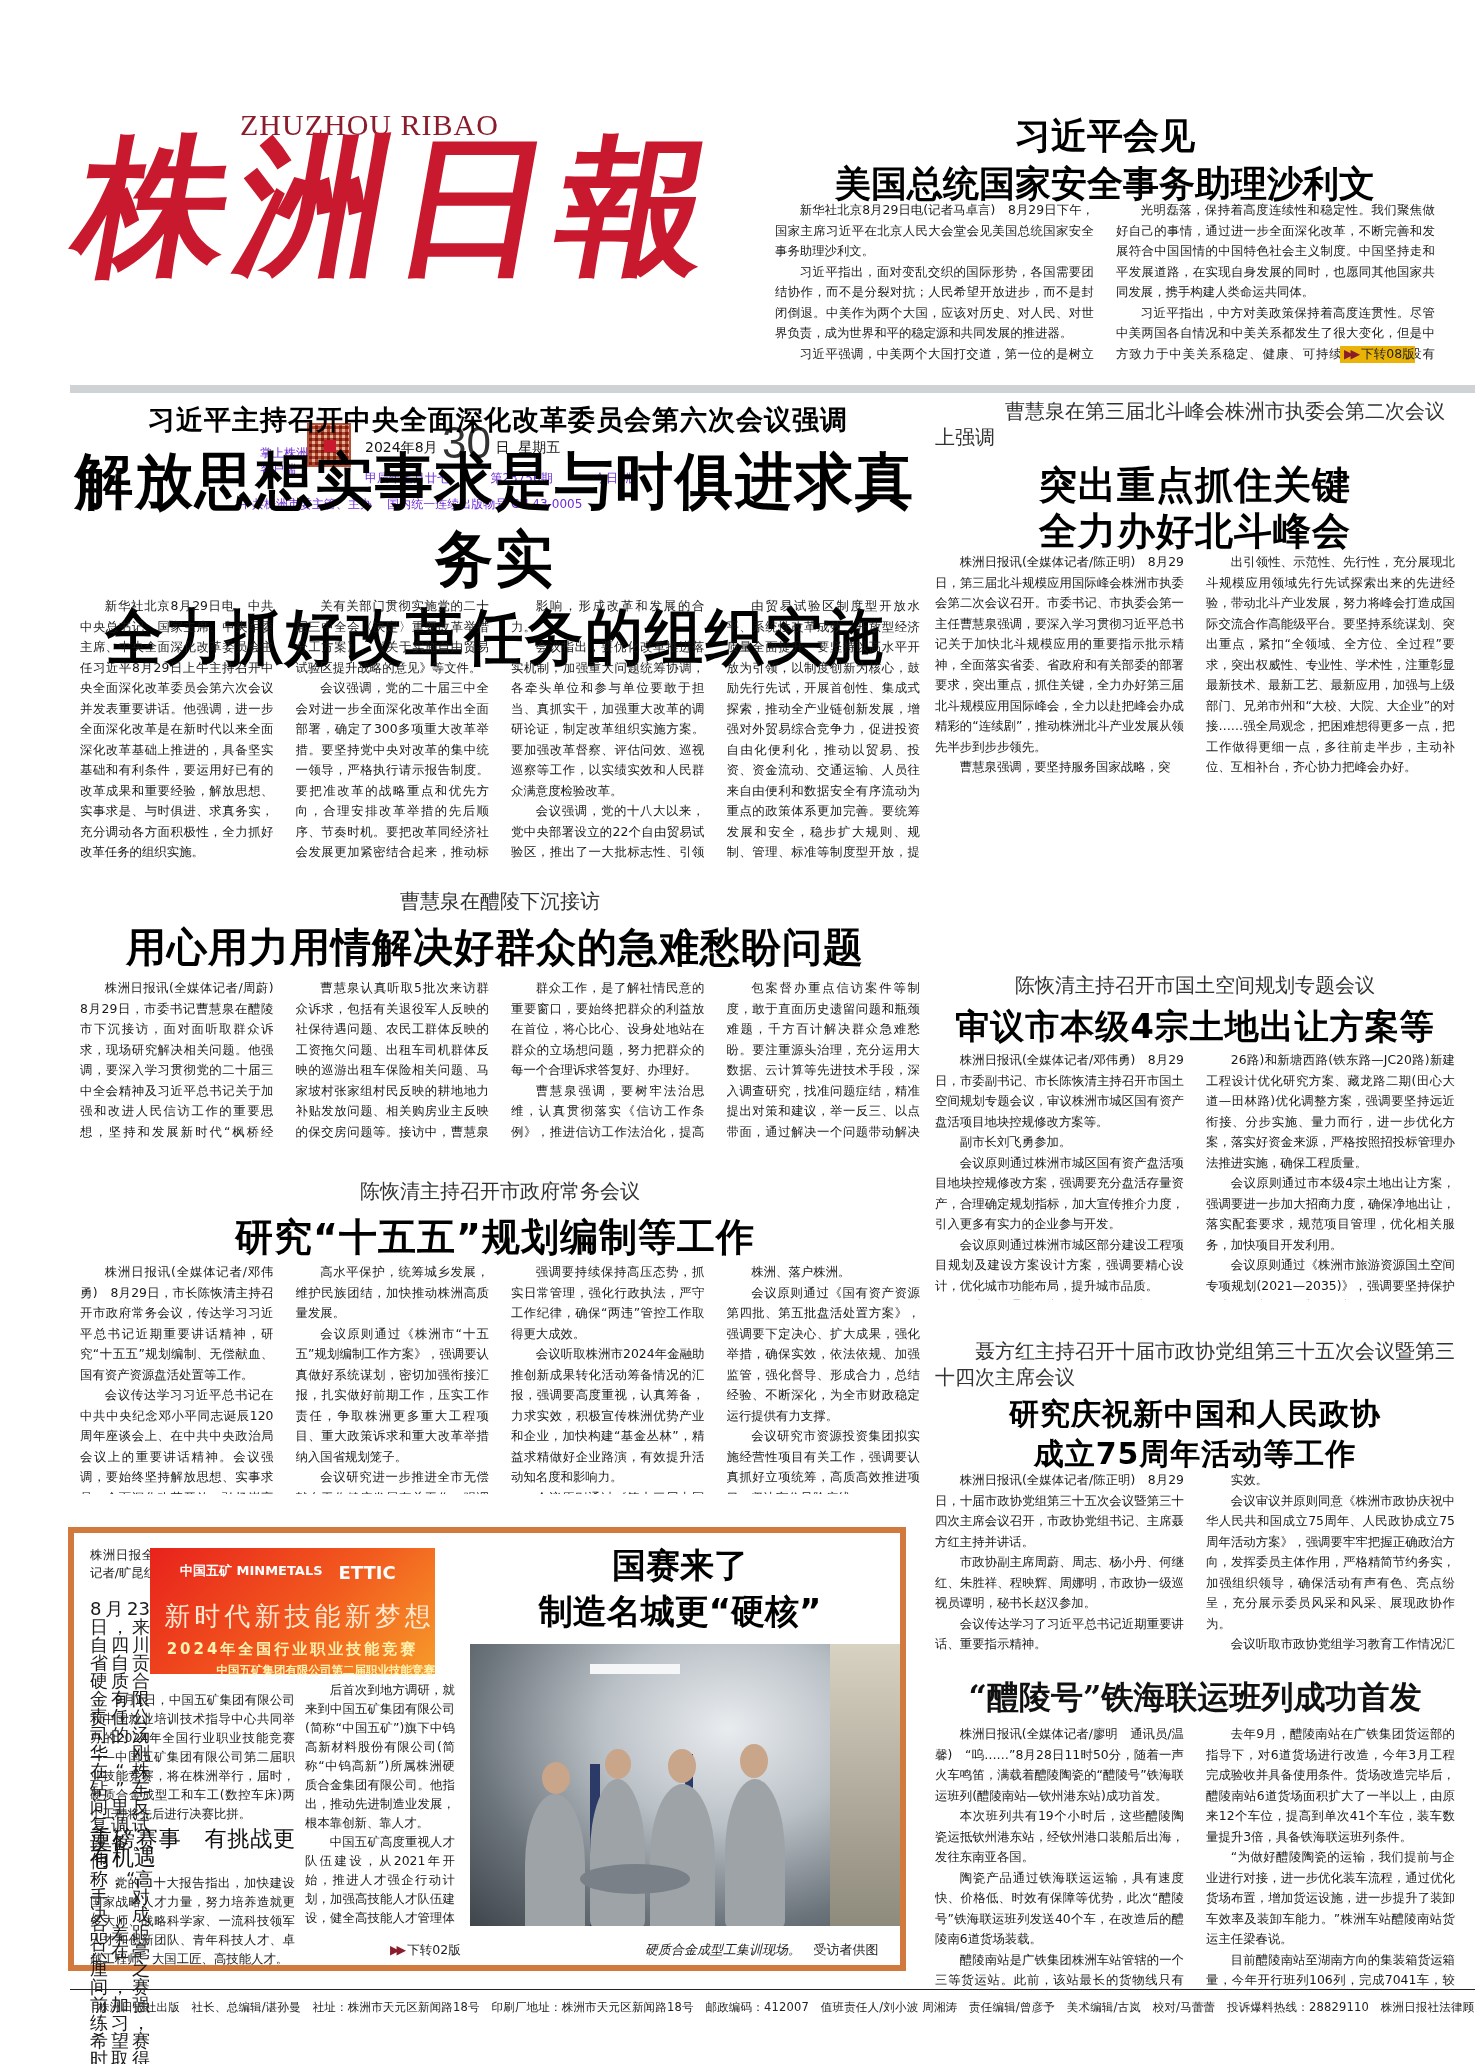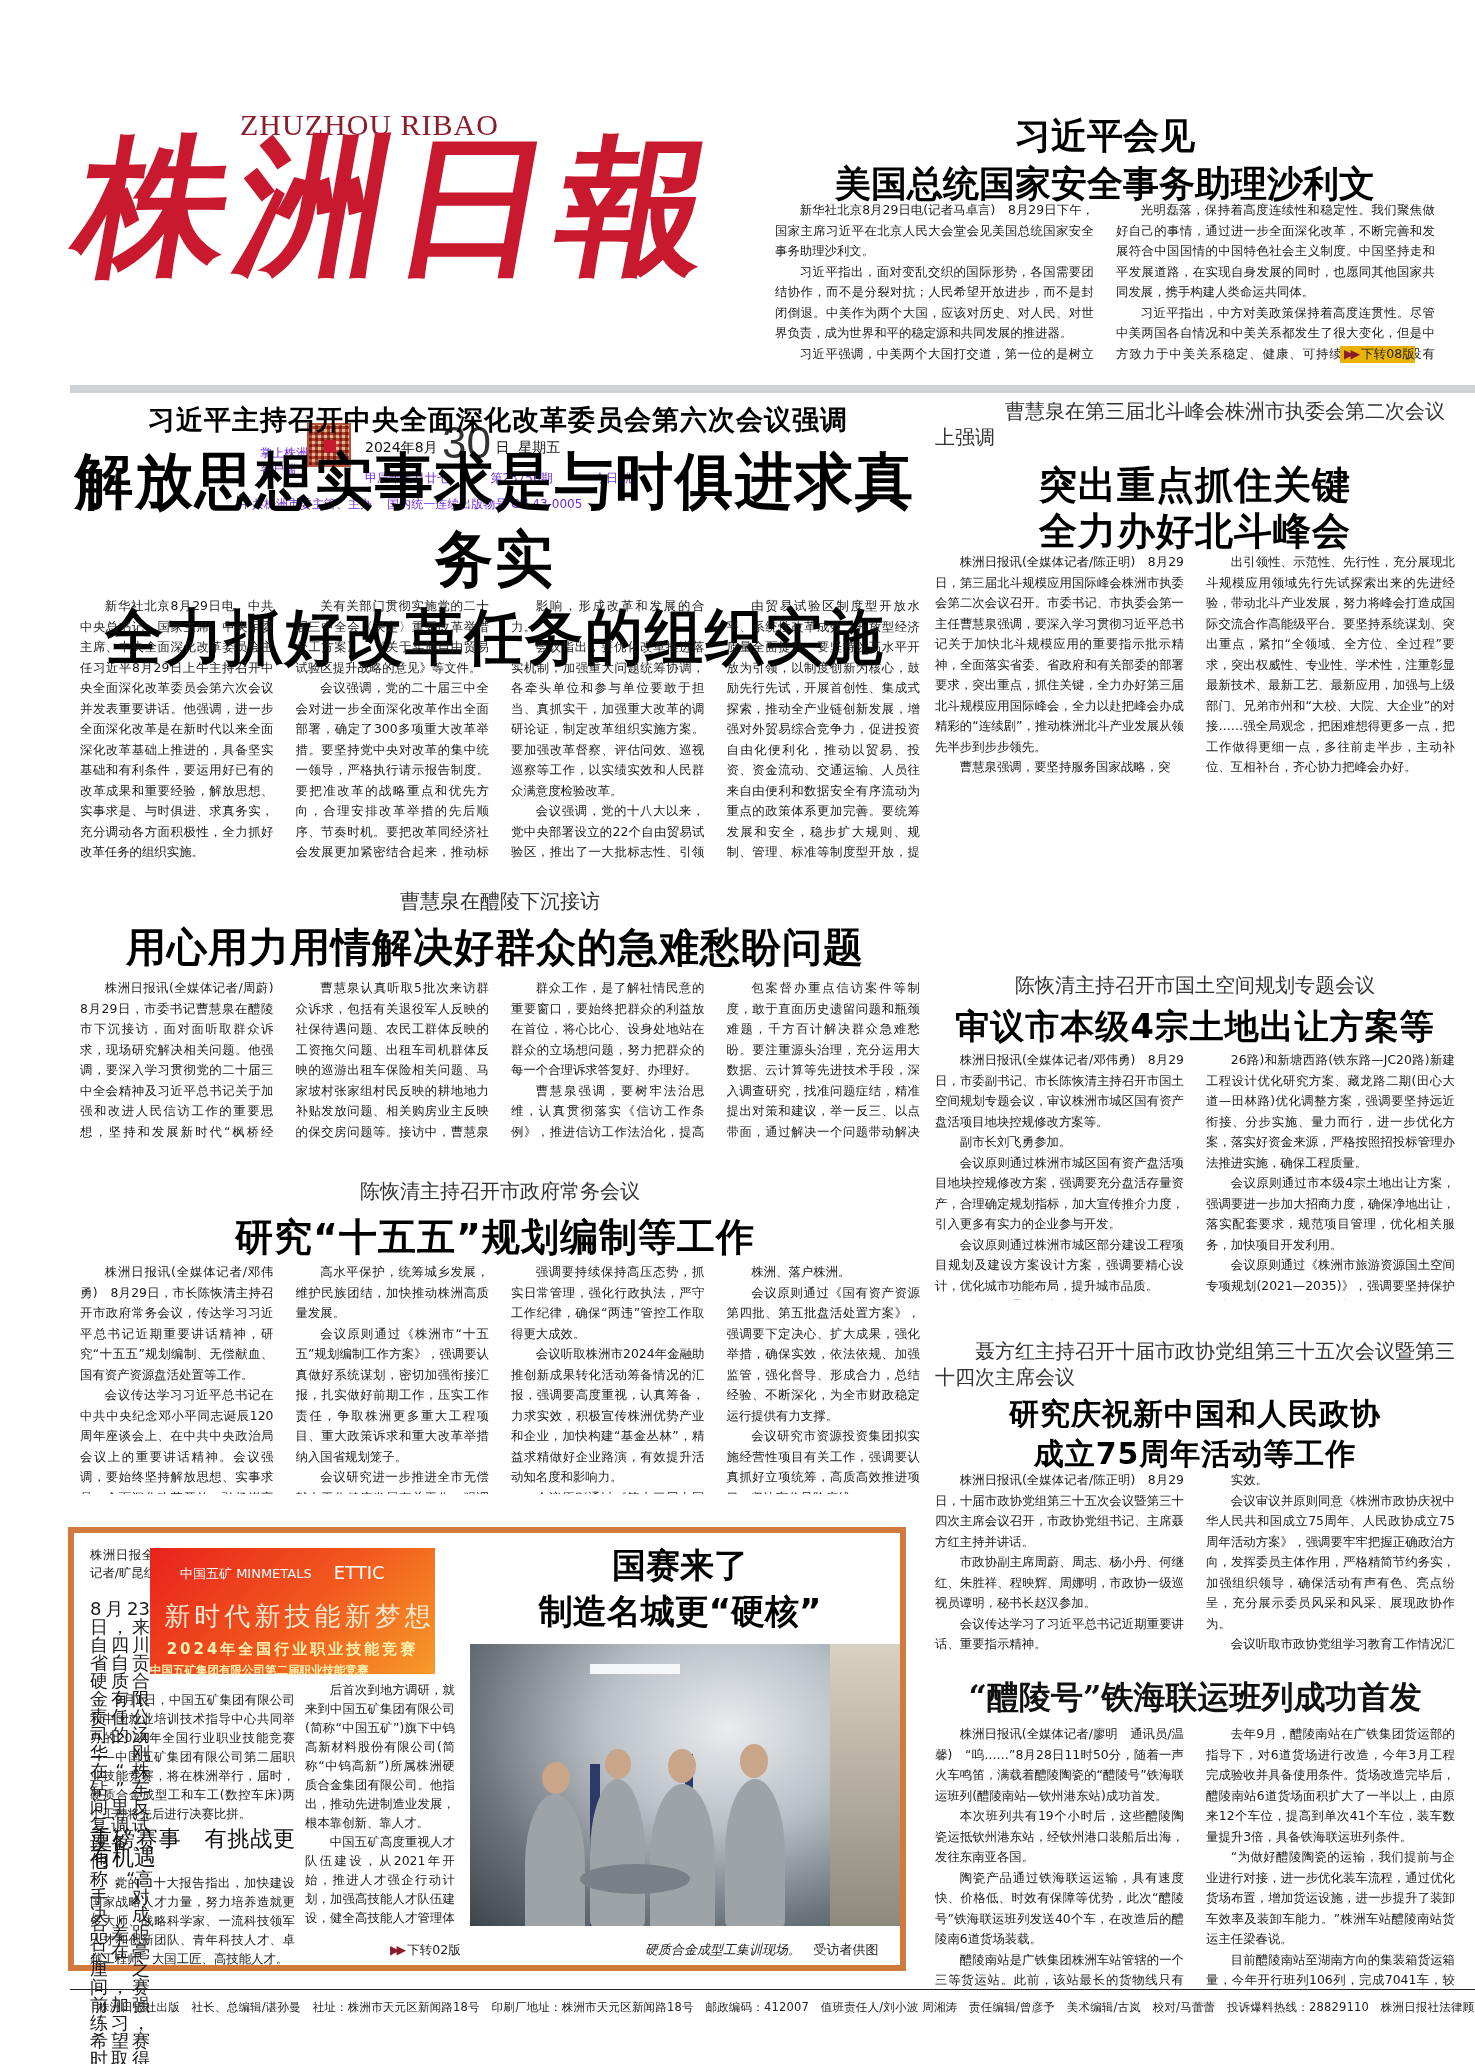--- a/index.html
+++ b/index.html
@@ -31,24 +31,24 @@
   .headline-serif { font-family: "DejaVu Serif", serif; font-weight: bold; font-size: 32px; text-align: center; color: #111; }
   .sub-kicker { font-size: 26px; font-weight: bold; color: #000; letter-spacing: 1px; }
   .small-kicker { font-size: 20px; color: #333; }
 
   .jump { color: #222; font-size: 12.5px; }
   .jump .arrow { color: #8b1c2c; letter-spacing: -3px; margin-right: 4px; }
 
   
   .feature { position: absolute; border: 6px solid #d27a3e; background: #fff; }
   .ad-banner { position: absolute; background: linear-gradient(135deg, #e8221c 0%, #f25a1e 55%, #f79b2a 100%); color: #fff; }
-  .ad-banner .logos { display: flex; gap: 22px; align-items: flex-end; padding: 14px 0 0 30px; font-size: 13px; font-weight: normal; }
+  .ad-banner .logos { display: flex; gap: 16px; align-items: flex-start; padding: 14px 0 0 30px; font-size: 13px; font-weight: bold; }
   .ad-banner .slogan { font-family: "DejaVu Serif", serif; font-size: 26px; padding: 16px 0 0 14px; letter-spacing: 4px; color: #ffe9d0; display: flex; justify-content: space-around; }
   .ad-banner .line1 { font-size: 20px; font-weight: bold; color: #fff3b0; text-align: center; margin-top: 12px; letter-spacing: 3px; }
-  .ad-banner .line2 { font-size: 15px; font-weight: bold; color: #fff3b0; text-align: left; margin-top: 8px; }
+  .ad-banner .line2 { font-size: 15px; font-weight: bold; color: #fff3b0; text-align: right; margin-top: 8px; padding-left: 40px; }
   .photo { position: absolute; background:
       radial-gradient(ellipse at 60% 30%, #e9ecef 0%, #b9c0c6 35%, #6c747b 70%, #3e454b 100%); overflow: hidden; }
   .photo .beam { position: absolute; background: #2b3a66; }
   .photo .person { position: absolute; border-radius: 50% 50% 8px 8px; background: #9ea3a8; }
   .photo .head { position: absolute; border-radius: 50%; background: #c9a58a; }
   .caption { font-size: 13px; color: #222; }
   .section-sub { font-size: 22px; color: #111; }
 
   .footer { position: absolute; left: 98px; top: 2000px; font-size: 11.5px; color: #222; white-space: nowrap; letter-spacing: 0.2px; }
 </style>

